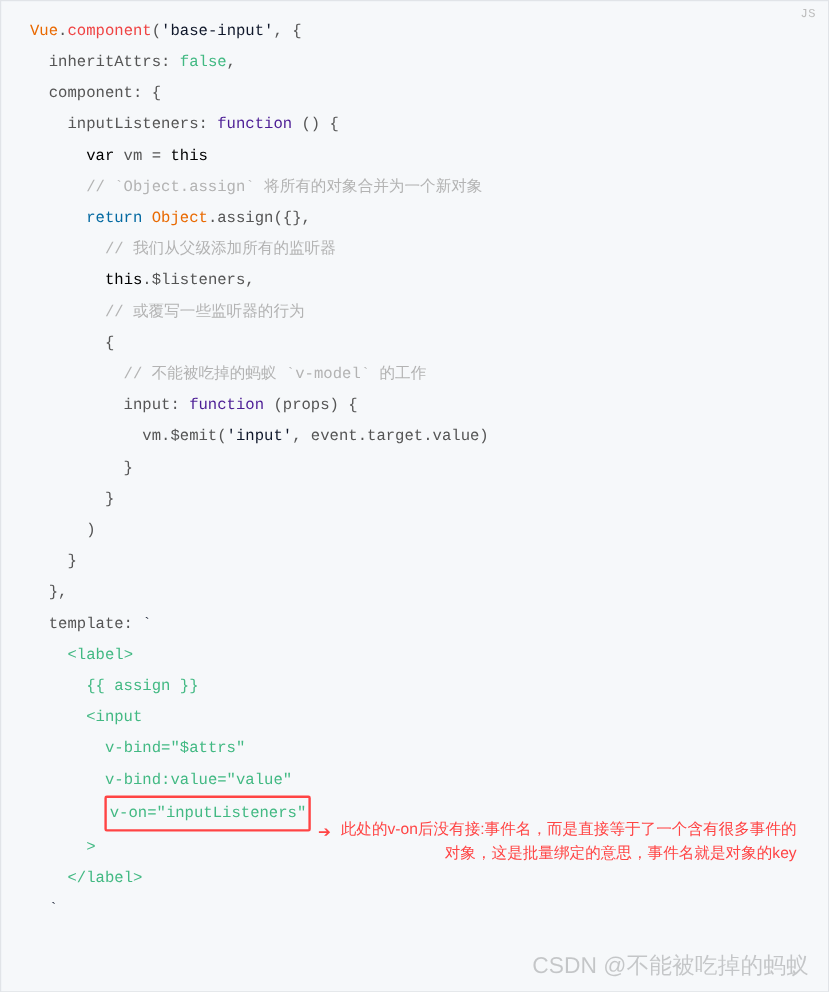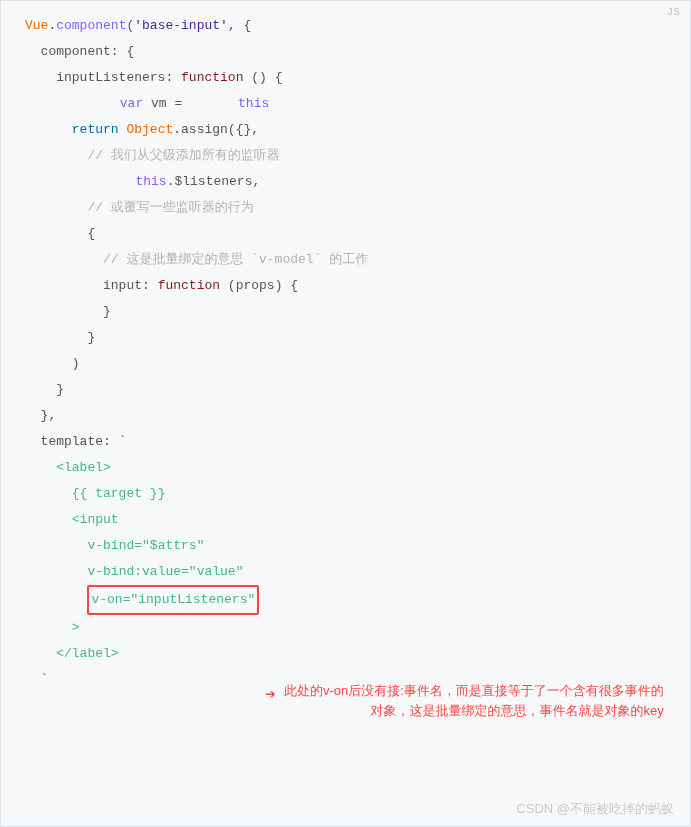--- a/index.html
+++ b/index.html
@@ -29,26 +29,26 @@
       letter-spacing: 0.5px;
     }
     .line {
       font-size: 13px;
       line-height: 26px;
       white-space: pre;
       padding-left: 24px;
       color: #555;
     }
     .t-obj { color: #e96900; }
-    .t-method { color: #8b5cf6; font-family: Liberation Mono, monospace; }
-    .t-str { color: #4c1d95; }
+    .t-method { color: #ef4444; font-family: Liberation Mono, monospace; }
+    .t-str { color: #0f172a; }
     .t-kw { color: #0369a1; }
     .t-false { color: #42b983; }
-    .t-var { color: #8b5cf6; margin-left: 48px; }
-    .t-func { color: #7f1d1d; margin-top: 24px; }
+    .t-var { color: #000000; }
+    .t-func { color: #4c1d95; margin-top: 24px; }
     .t-grey { color: #b3b3b3; }
     .t-tag { color: #42b983; }
     .highlight-box {
       border: 2px solid #ff4444;
       border-radius: 2px;
       padding: 0 2px;
       display: inline-block;
     }
     .arrow-and-note {
       position: absolute;
@@ -70,49 +70,52 @@
       font-family: "Microsoft YaHei", Arial, sans-serif;
       line-height: 20px;
       max-width: 380px;
       text-align: right;
     }
     .watermark {
       position: absolute;
       bottom: 8px;
       right: 16px;
       color: rgba(0,0,0,0.2);
-      font-size: 13px;
+      font-size: 19px;
       font-family: "Microsoft YaHei", Arial, sans-serif;
     }
   </style>
 </head>
 <body>
 
 <div class="code-block">
   <div class="lang-badge">JS</div>
 
   <div class="line"><span class="t-obj">Vue</span><span>.</span><span class="t-method">component</span><span>(</span><span class="t-str">'base-input'</span><span>, {</span></div>
+  <div class="line"><span>  inheritAttrs: </span><span class="t-false">false</span><span>,</span></div>
   <div class="line"><span>  component: {</span></div>
   <div class="line"><span>    inputListeners: </span><span class="t-func">function</span><span> () {</span></div>
   <div class="line"><span>      </span><span class="t-var">var</span><span> vm = </span><span class="t-var">this</span></div>
+  <div class="line"><span>      </span><span class="t-grey">// `Object.assign` 将所有的对象合并为一个新对象</span></div>
   <div class="line"><span>      </span><span class="t-kw">return</span><span> </span><span class="t-obj">Object</span><span>.assign({},</span></div>
   <div class="line"><span>        </span><span class="t-grey">// 我们从父级添加所有的监听器</span></div>
   <div class="line"><span>        </span><span class="t-var">this</span><span>.$listeners,</span></div>
   <div class="line"><span>        </span><span class="t-grey">// 或覆写一些监听器的行为</span></div>
   <div class="line"><span>        {</span></div>
-  <div class="line"><span>          </span><span class="t-grey">// 这是批量绑定的意思 `v-model` 的工作</span></div>
+  <div class="line"><span>          </span><span class="t-grey">// 不能被吃掉的蚂蚁 `v-model` 的工作</span></div>
   <div class="line"><span>          input: </span><span class="t-func">function</span><span> (props) {</span></div>
+  <div class="line"><span>            vm.$emit(</span><span class="t-str">'input'</span><span>, event.target.value)</span></div>
   <div class="line"><span>          }</span></div>
   <div class="line"><span>        }</span></div>
   <div class="line"><span>      )</span></div>
   <div class="line"><span>    }</span></div>
   <div class="line"><span>  },</span></div>
   <div class="line"><span>  template: </span><span class="t-str">`</span></div>
   <div class="line"><span class="t-str">    </span><span class="t-tag">&lt;label&gt;</span></div>
-  <div class="line"><span class="t-str">      </span><span class="t-tag">{{ target }}</span></div>
+  <div class="line"><span class="t-str">      </span><span class="t-tag">{{ assign }}</span></div>
   <div class="line"><span class="t-str">      </span><span class="t-tag">&lt;input</span></div>
   <div class="line"><span class="t-str">        </span><span class="t-tag">v-bind="$attrs"</span></div>
   <div class="line"><span class="t-str">        </span><span class="t-tag">v-bind:value="value"</span></div>
   <div class="line"><span class="t-str">        </span><span class="highlight-box"><span class="t-tag">v-on="inputListeners"</span></span></div>
   <div class="line"><span class="t-str">      </span><span class="t-tag">&gt;</span></div>
   <div class="line"><span class="t-str">    </span><span class="t-tag">&lt;/label&gt;</span></div>
   <div class="line"><span class="t-str">  </span><span class="t-str">`</span></div>
   <div class="line"></div>
 
   <div class="arrow-and-note">

